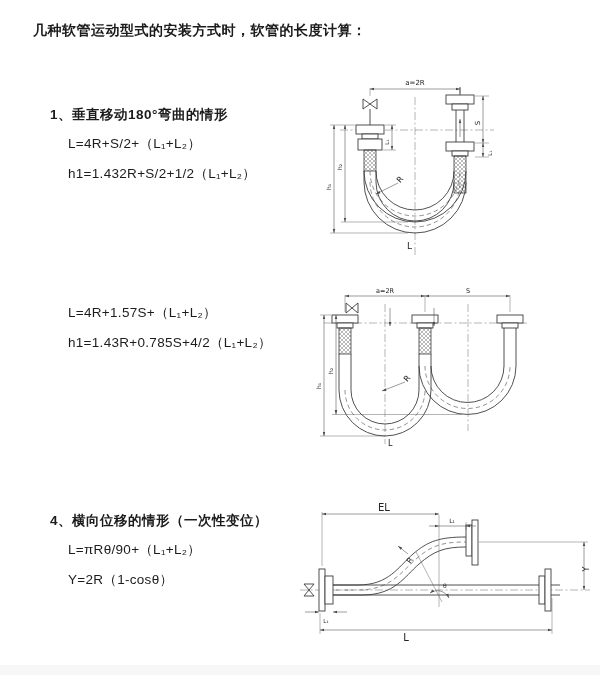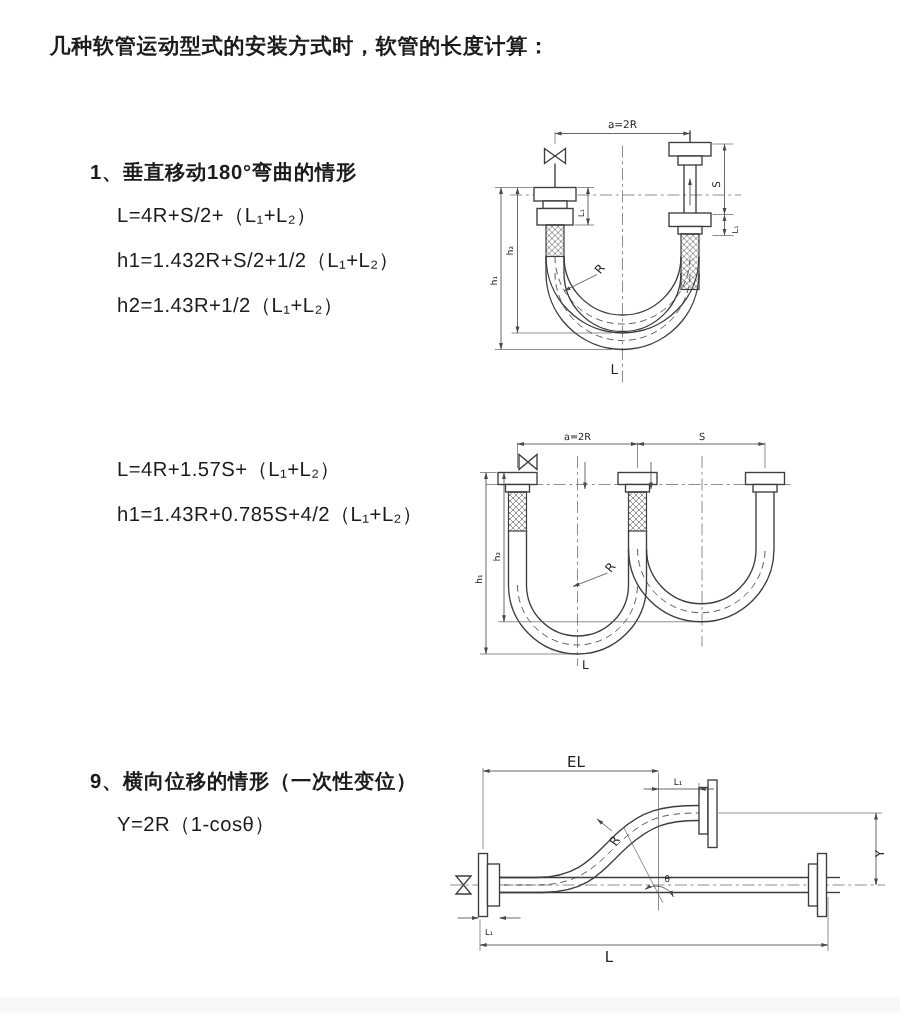--- a/index.html
+++ b/index.html
@@ -5,21 +5,21 @@
   html,body{margin:0;padding:0;}
   body{
     width:600px;height:675px;position:relative;overflow:hidden;
     background:#ffffff;color:#1c1c1c;
     font-family:"Liberation Sans","DejaVu Sans",sans-serif;
   }
   .title{
     position:absolute;left:33px;top:22px;
     font-size:14px;font-weight:700;letter-spacing:.5px;
   }
-  .sec{position:absolute;left:60px;}
+  .sec{position:absolute;left:50px;}
   #sec1{top:106px}#sec2{top:304px}#sec3{top:512px}
   .heading{font-size:13.5px;font-weight:600;letter-spacing:.5px;margin-bottom:11px;}
   .formula{font-size:13.5px;letter-spacing:.3px;padding-left:18px;margin-bottom:12px;white-space:nowrap;}
   svg.diagram{position:absolute;}
   #d1{left:312px;top:75px}
   #d2{left:312px;top:286px}
   #d3{left:296px;top:500px}
   svg text{font-family:"DejaVu Sans",sans-serif;fill:#222;}
   .ol{stroke:#3d3d3d;stroke-width:.9;fill:none}
   .fr{stroke:#3d3d3d;stroke-width:.9;fill:#ffffff}
@@ -32,30 +32,30 @@
 </style>
 </head>
 <body>
 
 <div class="title">几种软管运动型式的安装方式时，软管的长度计算：</div>
 
 <section class="sec" id="sec1">
   <div class="heading">1、垂直移动180°弯曲的情形</div>
   <div class="formula">L=4R+S/2+（L₁+L₂）</div>
   <div class="formula">h1=1.432R+S/2+1/2（L₁+L₂）</div>
-  <div class="formula">h2=1.43R+1/2（L₁+L₂）</div>
 </section>
 
 <section class="sec" id="sec2">
   <div class="formula">L=4R+1.57S+（L₁+L₂）</div>
   <div class="formula">h1=1.43R+0.785S+4/2（L₁+L₂）</div>
 </section>
 
 <section class="sec" id="sec3">
-  <div class="heading">9、横向位移的情形（一次性变位）</div>
+  <div class="heading">4、横向位移的情形（一次性变位）</div>
+  <div class="formula">L=πRθ/90+（L₁+L₂）</div>
   <div class="formula">Y=2R（1-cosθ）</div>
 </section>
 
 <svg id="d1" class="diagram" width="230" height="185" viewBox="0 0 230 185">
   <defs>
     <marker id="arw" viewBox="0 0 8 6" refX="8" refY="3" markerWidth="8" markerHeight="6" orient="auto-start-reverse">
       <path d="M8,3 L0,0.6 L0,5.4 Z" fill="#4a4a4a"></path>
     </marker>
     <pattern id="braid" width="4" height="4" patternUnits="userSpaceOnUse">
       <path d="M0,4 L4,0 M0,0 L4,4" stroke="#777" stroke-width="0.5"></path>

